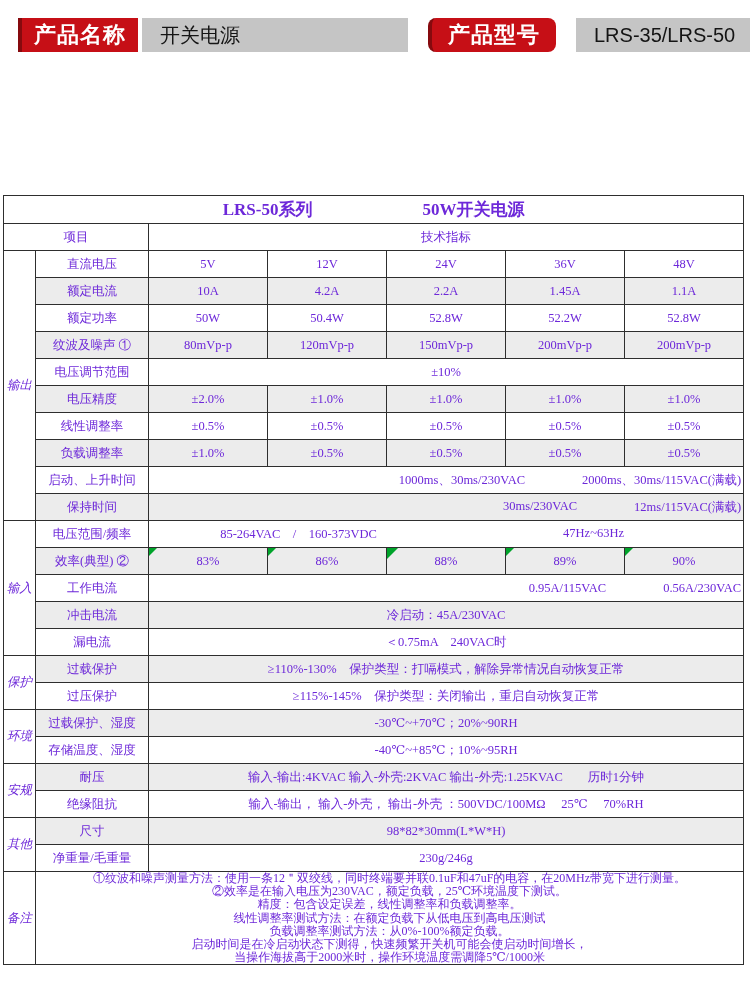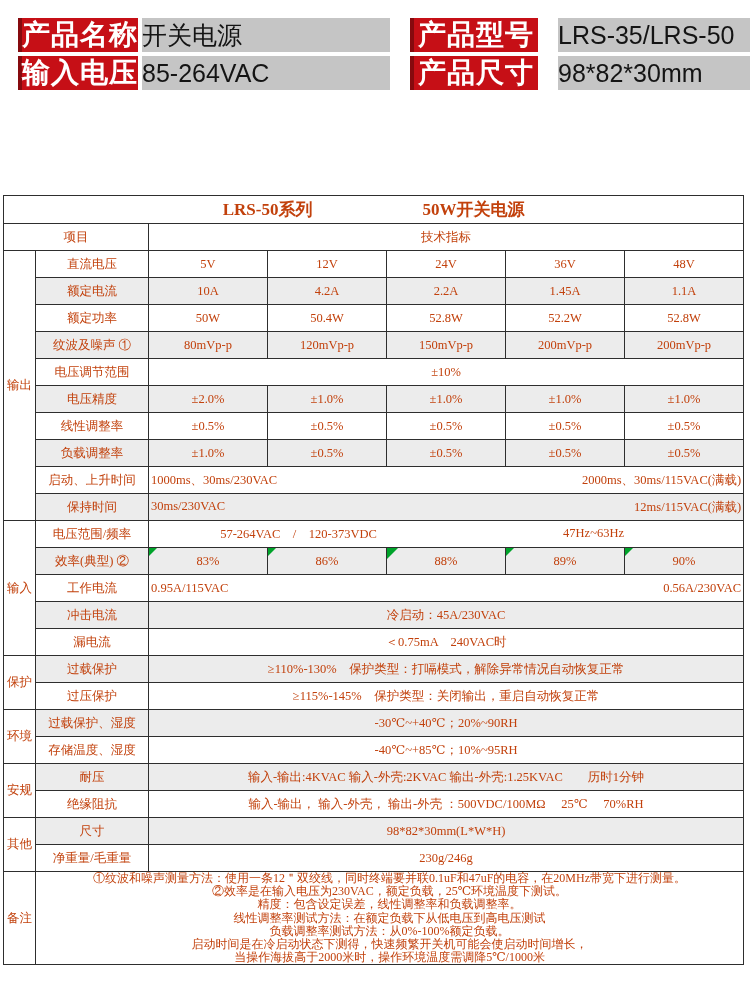--- a/index.html
+++ b/index.html
@@ -3,40 +3,40 @@
 <meta charset="utf-8">
 <style>
   html,body{margin:0;padding:0;background:#fff;}
   #page{position:relative;width:750px;height:990px;background:#fff;overflow:hidden;
         font-family:"Liberation Sans","DejaVu Sans",sans-serif;}
 
   
   #badges{position:absolute;left:0;top:18px;width:750px;}
   .spec-row{display:flex;align-items:stretch;height:34px;margin-bottom:4px;}
   .badge{width:116px;margin-left:18px;background:#c60f16;border-left:4px solid #860a0e;
-         color:#fff;font-weight:bold;font-size:28px;display:flex;align-items:center;
+         color:#fff;font-weight:bold;font-size:22px;display:flex;align-items:center;
          justify-content:center;letter-spacing:1px;}
-  .val{background:#c5c5c5;color:#141414;font-size:25px;display:flex;align-items:center;
-       }
+  .val{background:#c5c5c5;color:#141414;font-size:20px;display:flex;align-items:center;
+       padding-left:18px;}
   .val.left{width:248px;margin-left:4px;}
-  .badge.right{width:124px;margin-left:20px;}
+  .badge.right{width:124px;margin-left:20px;border-radius:8px;}
   .val.right{flex:1;margin-left:20px;}
 
   
   #spec{position:absolute;left:3px;top:195px;width:644px;border-collapse:collapse;
-        table-layout:fixed;font-family:"Liberation Serif","DejaVu Serif",serif;color:#c2410c;}
+        table-layout:fixed;font-family:"Liberation Serif","DejaVu Serif",serif;color:#6d28d9;}
   #spec td{border:1px solid #2e2e2e;text-align:center;vertical-align:middle;
            font-size:12.5px;height:26px;padding:0 2px;overflow:hidden;}
   #spec td.title-cell{height:27px;border-bottom:1px solid #2e2e2e;}
   .title-wrap{display:flex;justify-content:center;gap:110px;font-size:17px;font-weight:bold;}
   td.group{font-size:13px;padding:0;}
   td.item{font-size:13px;margin-top:8px;}
   tr.stripe td{background:#ececec;}
-  tr.stripe td.group, td.group{background:#fff;}
-  .split-center{display:flex;justify-content:space-between;gap:44px;}
+  tr.stripe td.group, td.group{background:#fff;font-style:italic;}
+  .split-center{display:flex;justify-content:flex-end;gap:57px;}
   .split-halves{display:flex;}
   .split-halves span{flex:1;text-align:center;}
   td.eff{position:relative;}
   .corner{position:absolute;left:0;top:0;width:0;height:0;
           border-top:8px solid #00a32a;border-right:8px solid transparent;}
   .corner.big{border-top-width:11px;border-right-width:11px;}
   td.notes-cell{text-align:left;padding:3px 4px;height:90px;}
   .note-line{font-size:12px;line-height:13.2px;white-space:nowrap;text-align:center;}
 </style>
 </head>
@@ -44,26 +44,20 @@
 
 <div id="page">
 
   <div id="badges">
     <div class="spec-row">
       <div class="badge">产品名称</div>
       <div class="val left">开关电源</div>
       <div class="badge right">产品型号</div>
       <div class="val right">LRS-35/LRS-50</div>
     </div>
-    <div class="spec-row">
-      <div class="badge">输入电压</div>
-      <div class="val left">85-264VAC</div>
-      <div class="badge right">产品尺寸</div>
-      <div class="val right">98*82*30mm</div>
-    </div>
   </div>
 
   <table id="spec">
     <colgroup>
       <col style="width:32px">
         <col style="width:113px">
       <col style="width:119px">
         <col style="width:119px">
         <col style="width:119px">
       <col style="width:119px">
@@ -163,21 +157,21 @@
           <span>12ms/115VAC(满载)</span>
         </div>
       </td>
     </tr>
 
     <tr>
       <td rowspan="5" class="group">输入</td>
       <td class="item">电压范围/频率</td>
       <td colspan="5">
         <div class="split-halves">
-          <span>57-264VAC　/　120-373VDC</span>
+          <span>85-264VAC　/　160-373VDC</span>
           <span>47Hz~63Hz</span>
         </div>
       </td>
     </tr>
     <tr class="stripe">
       <td class="item">效率(典型) ②</td>
       <td class="eff"><span class="corner"></span><span>83%</span></td>
       <td class="eff"><span class="corner"></span><span>86%</span></td>
       <td class="eff"><span class="corner big"></span><span>88%</span></td>
       <td class="eff"><span class="corner"></span><span>89%</span></td>
@@ -207,21 +201,21 @@
       <td colspan="5">≥110%-130%　保护类型：打嗝模式，解除异常情况自动恢复正常</td>
     </tr>
     <tr>
       <td class="item">过压保护</td>
       <td colspan="5">≥115%-145%　保护类型：关闭输出，重启自动恢复正常</td>
     </tr>
 
     <tr class="stripe">
       <td rowspan="2" class="group">环境</td>
       <td class="item">过载保护、湿度</td>
-      <td colspan="5">-30℃~+40℃；20%~90RH</td>
+      <td colspan="5">-30℃~+70℃；20%~90RH</td>
     </tr>
     <tr>
       <td class="item">存储温度、湿度</td>
       <td colspan="5">-40℃~+85℃；10%~95RH</td>
     </tr>
 
     <tr class="stripe">
       <td rowspan="2" class="group">安规</td>
       <td class="item">耐压</td>
       <td colspan="5">输入-输出:4KVAC 输入-外壳:2KVAC 输出-外壳:1.25KVAC　　历时1分钟</td>

